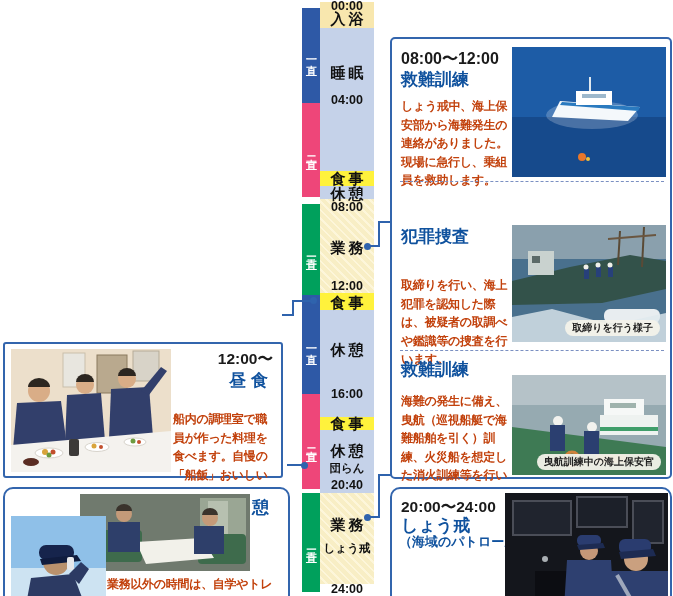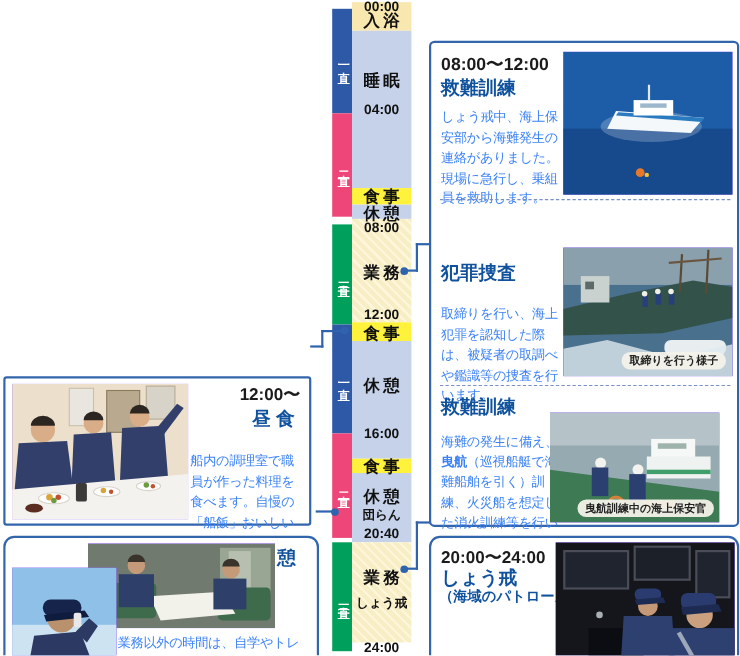--- a/index.html
+++ b/index.html
@@ -48,23 +48,23 @@
 
   
   .box { position:absolute; background:#fff; border:2px solid var(--accent_border,#3365ad);margin-top:35px; }
   .bigbox    { left:390px; top:2px;   width:282px; height:442px; border-radius:5px; }
   .patrolbox { left:390px; top:452px; width:282px; height:143px; border-radius:10px; }
   .lunchbox  { left:3px;   top:307px; width:280px; height:136px; border-radius:3px; }
   .breakbox  { left:3px;   top:452px; width:287px; height:143px; border-radius:10px; }
   .h-time  { position:absolute; font-size:16px; font-weight:bold; color:#1b1b1b; white-space:nowrap; }
   .h-title { position:absolute; font-size:17px; font-weight:bold; color:var(--heading_blue,#10529e); white-space:nowrap; }
   .h-sub   { position:absolute; font-size:13px; font-weight:bold; color:var(--heading_blue,#10529e); white-space:nowrap; }
-  .body-txt { position:absolute; font-size:12px; line-height:18.5px; font-weight:normal; color:#3b82f6; letter-spacing:-0.3px; }
+  .body-txt { position:absolute; font-size:12px; line-height:18.5px; font-weight:bold; color:#c2410c; letter-spacing:-0.3px; }
   .divider { position:absolute; left:8px; width:264px; border-top:1px dashed #7b90c2; }
-  .photo { position:absolute; overflow:hidden; background:#8b5cf6; }
+  .photo { position:absolute; overflow:hidden; background:#be185d; }
   .photo svg { display:block; }
   .pill { position:absolute; background:rgba(243,242,234,0.95); border-radius:9px; font-size:10px; font-weight:bold; color:#222; padding:1px 7px; white-space:nowrap; }
 </style>
 </head>
 <body style="--accent_border: #3365ad; --heading_blue: #10529e; --connector: #2f63ad; --watch_blue: #2e59a6; --watch_pink: #ee4679; --watch_green: #00a05c; --band_lightblue: #c5d2e9; --band_cream: #f8eec6; --band_yellow: #fff23c; --band_paleyellow: #f8e7ae;">
 
 <div class="canvas">
 
   <div class="timeline">
     <div class="wbar wb1">
@@ -152,21 +152,21 @@
         <polygon points="48,58 126,64 128,60 50,55" fill="#2a7abf"></polygon>
         <rect x="64" y="44" width="36" height="14" fill="#ffffff"></rect>
         <rect x="70" y="47" width="24" height="4" fill="#9db8cc"></rect>
         <line x1="78" y1="30" x2="78" y2="44" stroke="#dfe8ef" stroke-width="2"></line>
         <circle cx="70" cy="110" r="4" fill="#e8772a"></circle>
         <circle cx="76" cy="112" r="2" fill="#f2c23c"></circle>
       </svg>
     </div>
     <div class="divider" style="top:142px;"></div>
 
-    <div class="h-title" style="left:9px; top:198px;text-align:right;">犯罪捜査</div>
+    <div class="h-title" style="left:9px; top:186px;text-align:right;">犯罪捜査</div>
     <div class="body-txt" style="left:9px; top:237px; width:112px;">取締りを行い、海上犯罪を認知した際は、被疑者の取調べや鑑識等の捜査を行います。</div>
     <div class="photo" style="left:120px; top:186px; width:154px; height:117px;">
       <svg width="154" height="117" viewBox="0 0 154 117">
         <rect width="154" height="117" fill="#49708d"></rect>
         <rect width="154" height="34" fill="#8aa0ad"></rect>
         <polygon points="0,80 0,56 58,42 118,30 154,36 154,64 90,78" fill="#33524a"></polygon>
         <rect x="16" y="26" width="26" height="24" fill="#c9d2cf"></rect>
         <rect x="20" y="31" width="8" height="7" fill="#5c6a68"></rect>
         <line x1="108" y1="6" x2="106" y2="40" stroke="#5a4a36" stroke-width="2"></line>
         <line x1="132" y1="2" x2="130" y2="42" stroke="#5a4a36" stroke-width="2"></line>
@@ -179,21 +179,21 @@
         <circle cx="98" cy="40" r="2.5" fill="#f0f0ea"></circle>
         <rect x="92" y="84" width="56" height="14" rx="6" fill="#e8edf0"></rect>
         <polygon points="0,117 0,92 40,84 100,100 154,88 154,117" fill="#dfe9ee" opacity="0.8"></polygon>
       </svg>
       <span class="pill" style="right:6px; bottom:6px;">取締りを行う様子</span>
     </div>
     <div class="divider" style="top:311px;"></div>
 
     <div class="h-title" style="left:9px; top:319px;">救難訓練</div>
     <div class="body-txt" style="left:9px; top:353px; width:112px;"><span>海難の発生に備え、</span><b>曳航</b><span>（巡視船艇で海難船舶を引く）訓練、火災船を想定した消火訓練等を行います。</span></div>
-    <div class="photo" style="left:108px; top:336px; width:154px; height:100px;">
+    <div class="photo" style="left:120px; top:336px; width:154px; height:100px;">
       <svg width="154" height="100" viewBox="0 0 154 100">
         <rect width="154" height="100" fill="#96aab1"></rect>
         <rect width="154" height="30" fill="#b5c2c8"></rect>
         <rect x="92" y="24" width="40" height="18" fill="#f6f8f7"></rect>
         <rect x="88" y="40" width="58" height="20" fill="#eef2f0"></rect>
         <rect x="88" y="52" width="58" height="4" fill="#3f9e6a"></rect>
         <rect x="98" y="28" width="26" height="5" fill="#9fb3ad"></rect>
         <polygon points="0,52 154,72 154,100 0,100" fill="#3e7a54"></polygon>
         <circle cx="46" cy="46" r="5" fill="#f2f2ee"></circle>
         <rect x="38" y="50" width="15" height="26" fill="#2b3f70"></rect>

